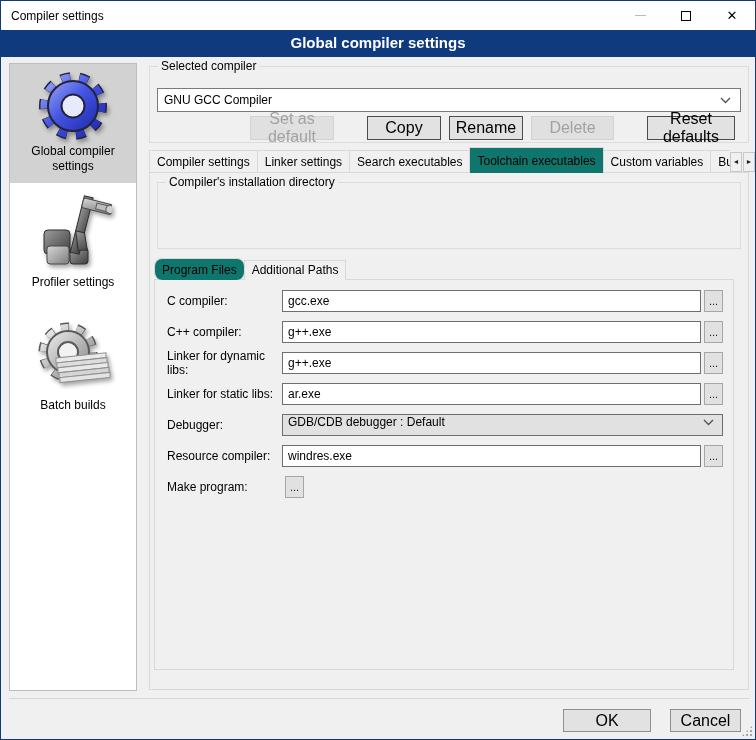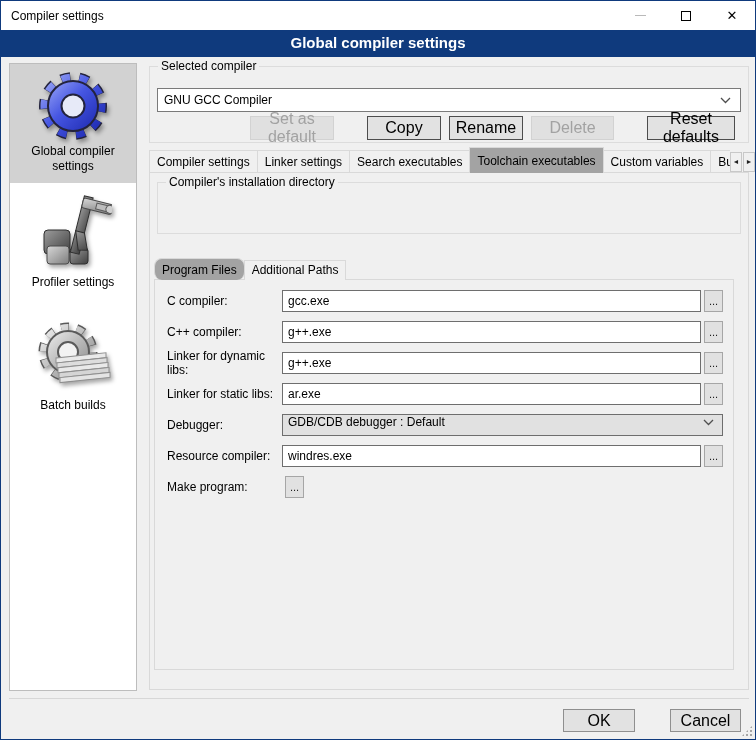--- a/index.html
+++ b/index.html
@@ -58,32 +58,32 @@
   .b-copy   { width:74px; margin-right:8px; }
   .b-rename { width:74px; margin-right:8px; }
   .b-delete { width:83px; margin-right:33px; }
   .b-reset  { width:88px; }
 
   
   .tabs { position:absolute; left:148px; top:146px; width:581px; height:26px;
           display:flex; align-items:flex-end; overflow:hidden; white-space:nowrap; }
   .tab { height:23px; line-height:22px; padding:0 7px; background:#f0f0f0;
          border:1px solid #d9d9d9; border-bottom:none; margin-right:-1px; flex:none; cursor:default; }
-  .tab.active { height:26px; line-height:27px; background:#a3a3a3; position:relative; z-index:3; }
+  .tab.active { height:26px; line-height:27px; background:#0f766e; position:relative; z-index:3; }
   .tab-arrow { position:absolute; top:151px; width:12px; height:20px; background:#f0f0f0;
                border:1px solid #c8c8c8; font-size:7px; line-height:18px; text-align:center;
                padding:0; cursor:default; color:#222; }
   .ta-left { left:729px; }
   .ta-right { left:742px; }
 
   .tabpage { position:absolute; left:148px; top:171px; width:600px; height:518px;
              border:1px solid #d9d9d9; background:#f0f0f0; z-index:1; }
 
   
-  .gb-install { left:156px; top:181px; width:584px; height:52px; z-index:2; }
+  .gb-install { left:156px; top:181px; width:584px; height:67px; z-index:2; }
   .textbox { position:absolute; background:#fff; border:1px solid #7a7a7a; height:22px;
              display:flex; align-items:center; padding-left:3px; overflow:hidden; }
   .textbox.focused { border-color:#0078d7; }
   .sel-text { background:#0078d7; color:#fff; padding:1px 1px; white-space:pre; }
   .tb-path { left:164px; top:203px; width:454px; }
   .browse-btn { position:absolute; width:19px; height:22px; background:#e1e1e1;
                 border:1px solid #a6a6a6; font-size:11px; line-height:10px; padding:0;
                 font-family:inherit; color:#1d2css; color:#222; cursor:default; }
   .bb-install { left:624px; top:203px; }
   .b-autodetect { position:absolute; left:647px; top:203px; width:74px; height:22px;
@@ -103,21 +103,21 @@
   .form-row .flabel { width:115px; flex:none; }
   .textfield { flex:1; height:22px; border:1px solid #6e6e6e; background:#fff;
                font-family:inherit; font-size:12px; padding-left:5px; min-width:0; }
   .form-row .browse-btn { position:static; flex:none; margin-left:3px; }
   .combofield { flex:1; height:22px; background:#e1e1e1; border:1px solid #6e6e6e;
                 display:flex; padding-left:5px; cursor:default; }
   .combofield .chev { margin-left:auto; margin-right:8px; }
 
   
   .footer-divider { position:absolute; left:8px; width:740px; top:697px; height:1px; background:#d7d7d7; }
-  .b-ok { position:absolute; left:562px; top:708px; width:72px; height:23px; border-color:#8f8f8f; }
+  .b-ok { position:absolute; left:562px; top:708px; width:88px; height:23px; border-color:#8f8f8f; }
   .b-cancel { position:absolute; left:669px; top:708px; width:71px; height:23px; border-color:#8f8f8f; }
   .grip { position:absolute; right:2px; bottom:2px; width:12px; height:12px;
           background-image:radial-gradient(#a5a5a5 1.2px, transparent 1.3px);
           background-size:4px 4px; clip-path:polygon(100% 0, 100% 100%, 0 100%); }
 </style>
 </head>
 <body>
 
 <div class="window">
 

